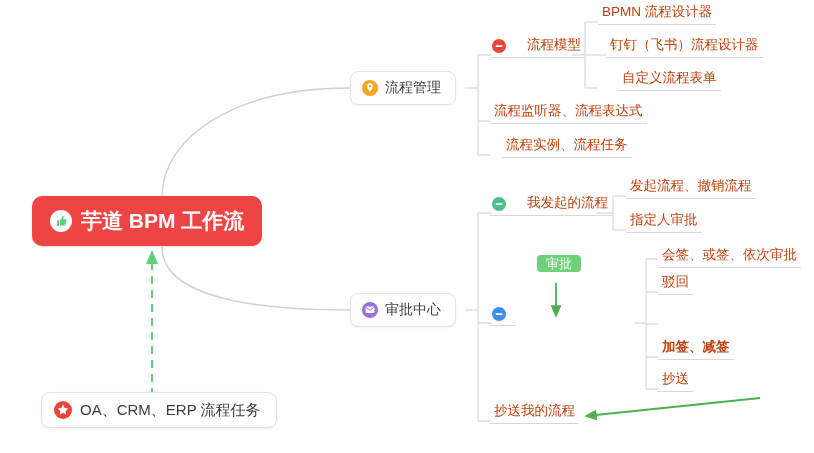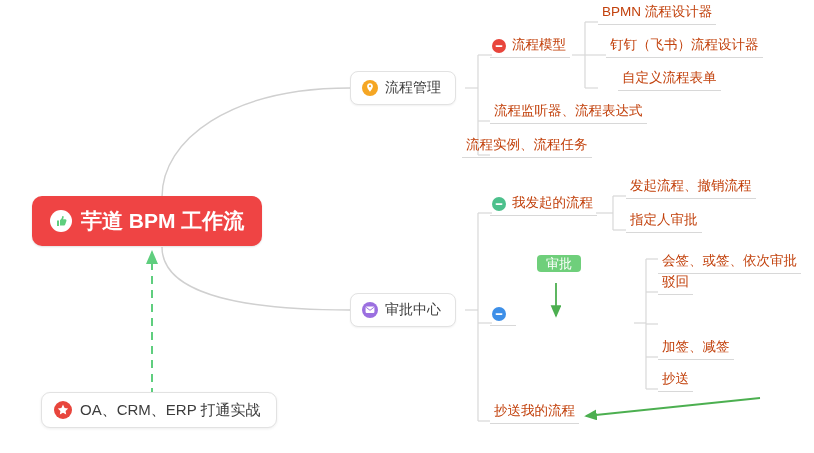--- a/index.html
+++ b/index.html
@@ -66,20 +66,21 @@
   .leaf {
     font-size: 13.5px;
     color: #c2410c;
     border-bottom: 1px solid #d8d8d8;
     padding: 0 4px 3px 4px;
     height: 22px;
     align-items: flex-end;
   }
   .leaf.with-ic {
     padding-left: 2px;
+    gap: 15px;
   }
   .leaf .ic {
     margin-right: 6px;
     margin-bottom: 1px;
   }
   
   .green-tag {
     background: #6FCF7B;
     border-radius: 4px;
     color: #ffffff;
@@ -205,21 +206,21 @@
   <div class="node leaf" style="left:606px; top:36px;">
     <span>钉钉（飞书）流程设计器</span>
   </div>
   <div class="node leaf" style="left:598px; top:69px;margin-left:20px;">
     <span>自定义流程表单</span>
   </div>
 
   <div class="node leaf" style="left:490px; top:102px;">
     <span>流程监听器、流程表达式</span>
   </div>
-  <div class="node leaf" style="left:462px; top:136px;">
+  <div class="node leaf" style="left:502px; top:136px;">
     <span>流程实例、流程任务</span>
   </div>
 
   <div class="node card" style="left:350px; top:293px;">
     <span class="ic">
       <svg width="16" height="16" viewBox="0 0 16 16">
         <circle cx="8" cy="8" r="8" fill="#9B6FE0"></circle>
         <rect x="3.6" y="4.6" width="8.8" height="6.4" rx="1.1" fill="#ffffff"></rect>
         <path d="M4.2 5.4 L8 8.3 L11.8 5.4" stroke="#9B6FE0" stroke-width="1" fill="none"></path>
       </svg>
@@ -246,27 +247,27 @@
 
   <div class="node leaf with-ic" style="left:490px; top:304px;">
     <span class="ic">
       <svg width="14" height="14" viewBox="0 0 14 14">
         <circle cx="7" cy="7" r="7" fill="#3D8FE8"></circle>
         <rect x="3.5" y="6.2" width="7" height="1.7" rx="0.8" fill="#ffffff"></rect>
       </svg>
     </span>
   </div>
 
-  <div class="node leaf" style="left:658px; top:252px;align-items:center;">
+  <div class="node leaf" style="left:658px; top:246px;align-items:center;">
     <span>会签、或签、依次审批</span>
   </div>
   <div class="node leaf" style="left:658px; top:273px;">
     <span>驳回</span>
   </div>
-  <div class="node leaf" style="left:658px; top:338px;">
+  <div class="node leaf" style="left:658px; top:338px;font-weight:bold;">
     <span>加签、减签</span>
   </div>
   <div class="node leaf" style="left:658px; top:370px;">
     <span>抄送</span>
   </div>
 
   <div class="node leaf" style="left:490px; top:402px;">
     <span>抄送我的流程</span>
   </div>
 
@@ -274,16 +275,16 @@
     <span>审批</span>
   </div>
 
   <div class="node oa" style="left:41px; top:392px;">
     <span class="ic">
       <svg width="18" height="18" viewBox="0 0 18 18">
         <circle cx="9" cy="9" r="9" fill="#E8453C"></circle>
         <path d="M9 3.6 l1.6 3.3 3.6 0.5 -2.6 2.5 0.6 3.6 -3.2-1.7 -3.2 1.7 0.6-3.6 -2.6-2.5 3.6-0.5 z" fill="#ffffff"></path>
       </svg>
     </span>
-    <span>OA、CRM、ERP 打通实战</span>
+    <span>OA、CRM、ERP 流程任务</span>
   </div>
 
 </div>
 
 </body></html>

